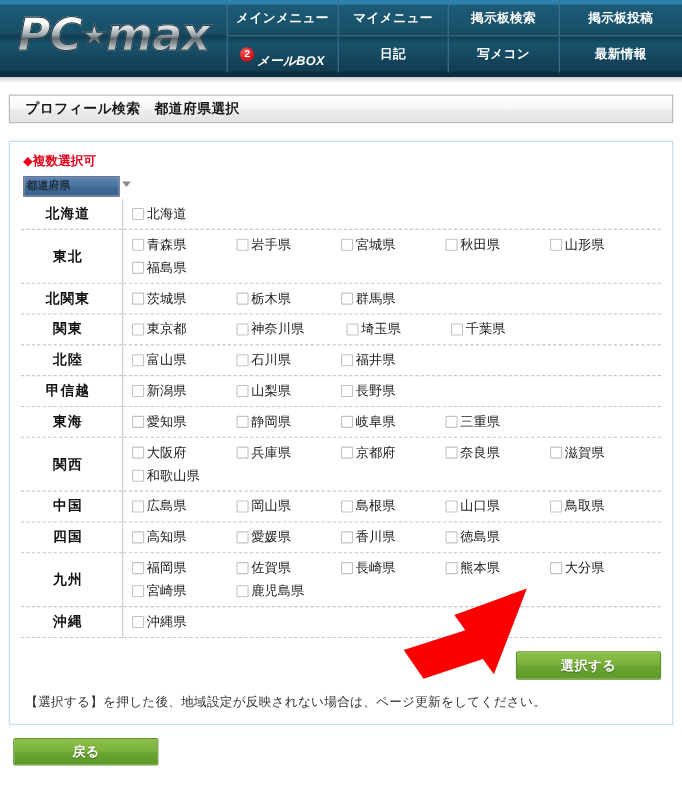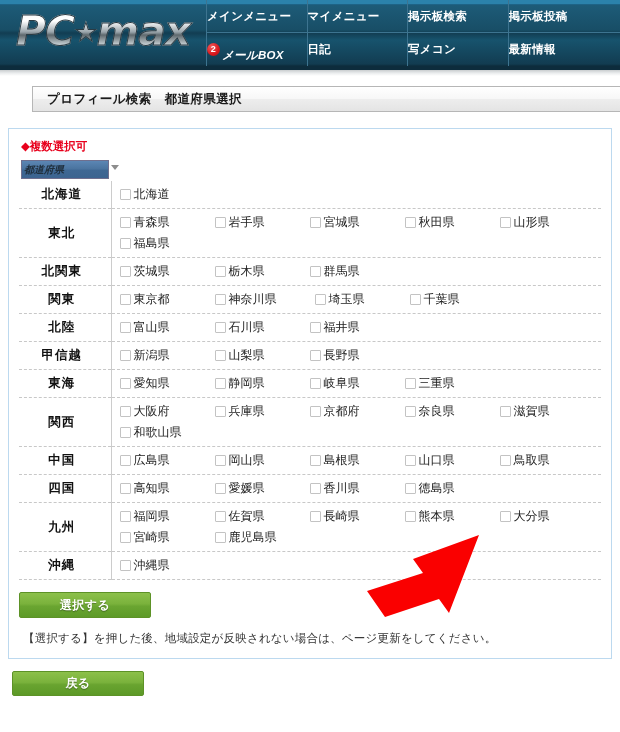--- a/index.html
+++ b/index.html
@@ -44,21 +44,21 @@
     position: absolute; left: 206px; top: 0;
     width: 414px; height: 66px;
   }
   .navrow {
     display: flex; height: 33px;
     border-bottom: 1px solid #3d7490;
   }
   .navrow:last-child { border-bottom: none; }
   .navcell {
     flex: 1 1 0;
-    display: flex; align-items: center; justify-content: flex-start;
+    display: flex; align-items: center; justify-content: center;
     color: #ffffff;
     font-size: 11.5px; font-weight: bold;
     border-left: 1px solid #3d7490;
     white-space: nowrap;
     letter-spacing: 0.3px;
     overflow: hidden;
   }
   .navcell.wide { flex: 1.12 1 0; }
   .mail-badge {
     display: inline-block;
@@ -71,21 +71,21 @@
     font-style: normal;
   }
   .navcell .mailtext { font-style: italic; margin-top: 12px; }
 
   .hdr-shadow {
     width: 620px; height: 6px;
     background: linear-gradient(to bottom, #c9cdcf 0%, #eceeef 55%, #ffffff 100%);
   }
 
   
-  .titlebar-wrap { padding: 10px 8px 16px 8px; margin-left: 24px; }
+  .titlebar-wrap { padding: 10px 8px 16px 8px; }
   .titlebar {
     width: 604px; height: 26px;
     background: linear-gradient(to bottom, #ffffff 0%, #f7f7f7 48%, #ededed 52%, #e4e4e4 100%);
     border: 1px solid #b6b6b6;
     display: flex; align-items: center;
     padding-left: 14px;
     font-size: 12.5px; font-weight: bold; color: #1a1a1a;
     letter-spacing: 0.4px;
   }
 
@@ -96,21 +96,21 @@
     border: 1px solid #bcd9ef;
     background: #ffffff;
     padding: 8px 10px 10px 10px;
   }
   .multi-note {
     color: #e8001c; font-size: 11.5px; font-weight: bold;
     margin: 2px 0 6px 2px;
   }
 
   
-  .reset-select-holder { margin: 0 0 2px 2px; position: relative; height: 19px; font-style: italic; }
+  .reset-select-holder { margin: 0 0 2px 2px; position: relative; height: 19px; }
   .reset-select {
     position: absolute; left: 0; top: 0;
     width: 88px; height: 19px;
     background: linear-gradient(to bottom, #5c87b5 0%, #48719c 50%, #3d6party 50%, #3a6territory 100%);
     background: linear-gradient(to bottom, #5b86b4 0%, #4a739e 48%, #3f6894 52%, #3c6490 100%);
     border: 1px solid #6f6f8e;
     color: #20303f;
     font-size: 10px;
     line-height: 17px;
     white-space: nowrap;
@@ -174,21 +174,21 @@
     border-radius: 1px;
     margin-right: 3px;
     flex: 0 0 11px;
     display: inline-block;
   }
 
   
   .submit-area {
     position: relative;
     height: 44px;
-    display: flex; align-items: center; justify-content: flex-start;
+    display: flex; align-items: center; justify-content: flex-end;
     margin-top: 3px;
   }
   .btn-green {
     display: inline-flex; align-items: center; justify-content: center;
     width: 132px; height: 26px;
     background: linear-gradient(to bottom, #8cc04a 0%, #7ab23c 45%, #6aa531 55%, #5d9a28 100%);
     border: 1px solid #5d9227;
     border-radius: 2px;
     color: #ffffff;
     font-size: 12px; font-weight: bold;

